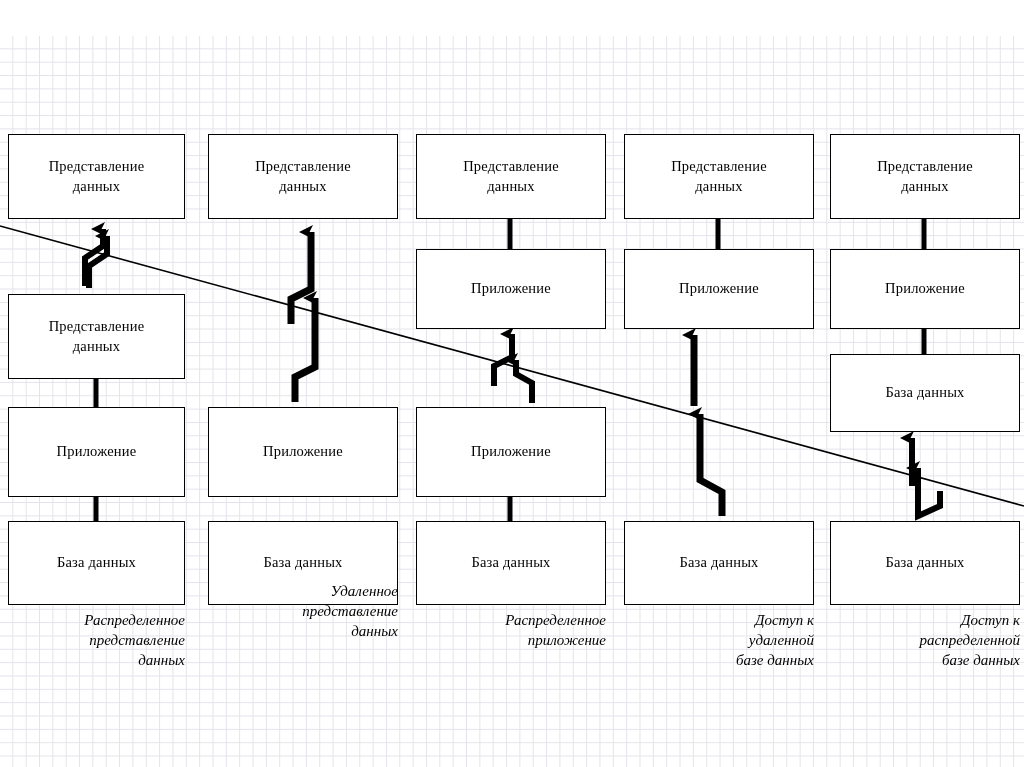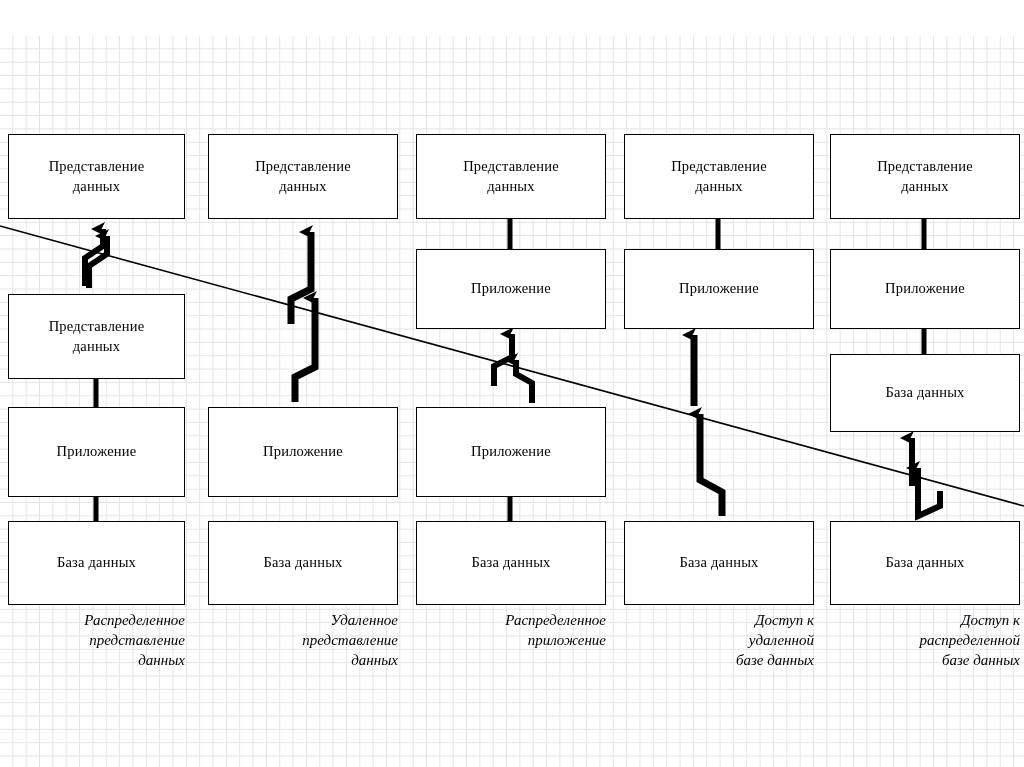--- a/index.html
+++ b/index.html
@@ -189,21 +189,21 @@
   <div class="node" style="left:830px; top:318px; width:190px; height:78px;">
     <span style="white-space:pre-line;">База данных</span>
   </div>
   <div class="node" style="left:830px; top:485px; width:190px; height:84px;">
     <span style="white-space:pre-line;">База данных</span>
   </div>
 
   <div class="caption" style="left:8px; top:575px; width:177px; white-space:pre-line;">Распределенное
 представление
 данных</div>
-  <div class="caption" style="left:208px; top:575px; width:190px; white-space:pre-line;">Удаленное
+  <div class="caption" style="left:208px; top:546px; width:190px; white-space:pre-line;">Удаленное
 представление
 данных</div>
   <div class="caption" style="left:416px; top:575px; width:190px; white-space:pre-line;">Распределенное
 приложение</div>
   <div class="caption" style="left:624px; top:575px; width:190px; white-space:pre-line;">Доступ к
 удаленной
 базе данных</div>
   <div class="caption" style="left:830px; top:575px; width:190px; white-space:pre-line;">Доступ к
 распределенной
 базе данных</div>

